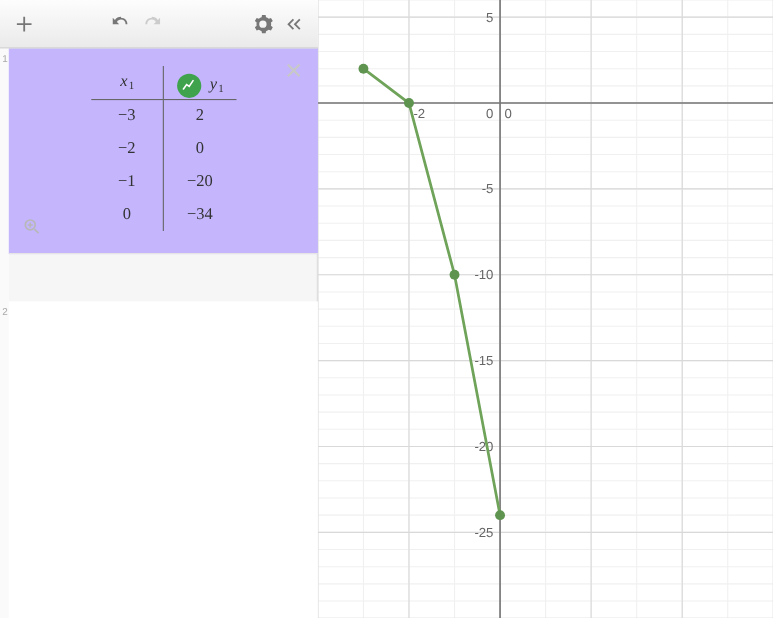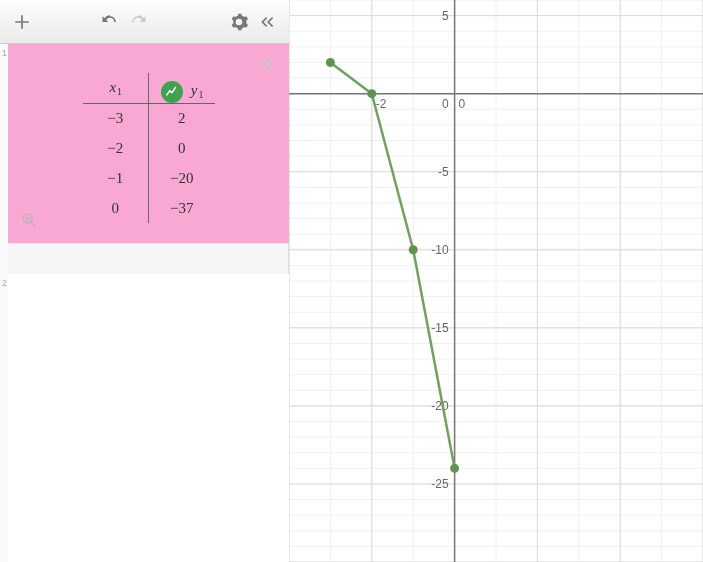--- a/index.html
+++ b/index.html
@@ -46,23 +46,23 @@
   .rownum {
     position: absolute;
     left: 2px;
     font-size: 9px;
     color: #aaa;
   }
   .expr-card {
     position: absolute;
     left: 8px; top: 0;
     width: 281px;
-    background: #f9a8d4;
+    background: #c4b5fd;
     border-bottom: 1px solid #e5e5e5;
-    padding: 15px 0 20px 0;
+    padding: 2px 0 20px 0;
   }
   .expr-card .close-x {
     position: absolute;
     top: 8px; right: 10px;
     color: #c8c8c8;
     cursor: pointer;
   }
   .expr-card .close-x svg { width: 24px; height: 24px; }
   .zoom-btn {
     position: absolute;
@@ -194,21 +194,21 @@
         <tr>
           <td class="col-div">−2</td>
           <td>0</td>
         </tr>
         <tr>
           <td class="col-div">−1</td>
           <td>−20</td>
         </tr>
         <tr>
           <td class="col-div">0</td>
-          <td>−37</td>
+          <td>−34</td>
         </tr>
       </tbody>
     </table>
 
     <div class="zoom-btn">
       <svg viewBox="0 0 24 24">
           <circle cx="10" cy="10" r="6" stroke="currentColor" stroke-width="2" fill="none"></circle>
           <line x1="15" y1="15" x2="20" y2="20" stroke="currentColor" stroke-width="2"></line>
           <line x1="10" y1="7" x2="10" y2="13" stroke="currentColor" stroke-width="2"></line>
           <line x1="7" y1="10" x2="13" y2="10" stroke="currentColor" stroke-width="2"></line>

